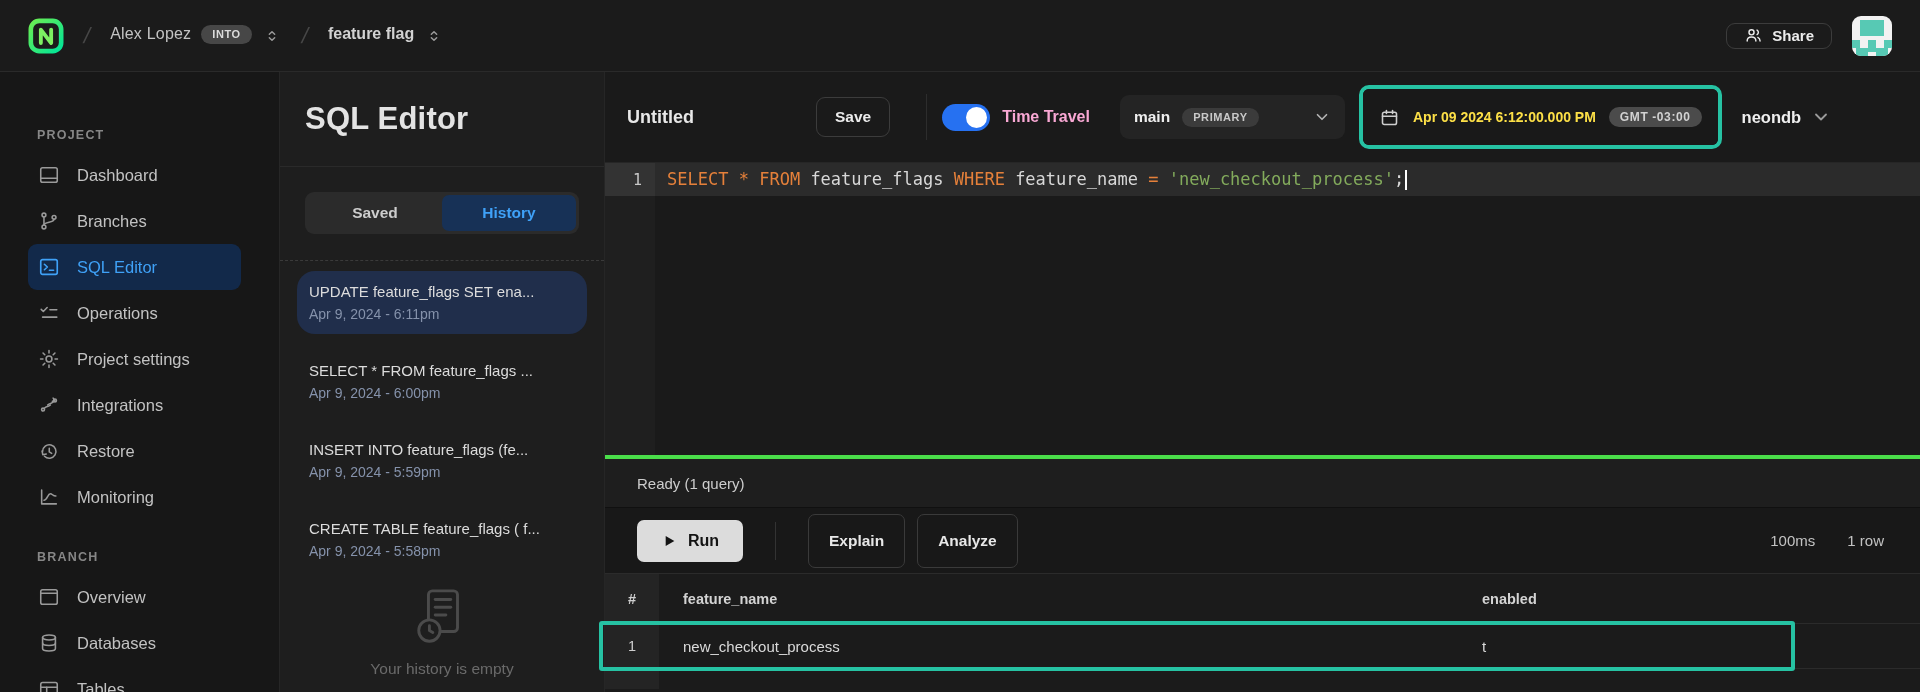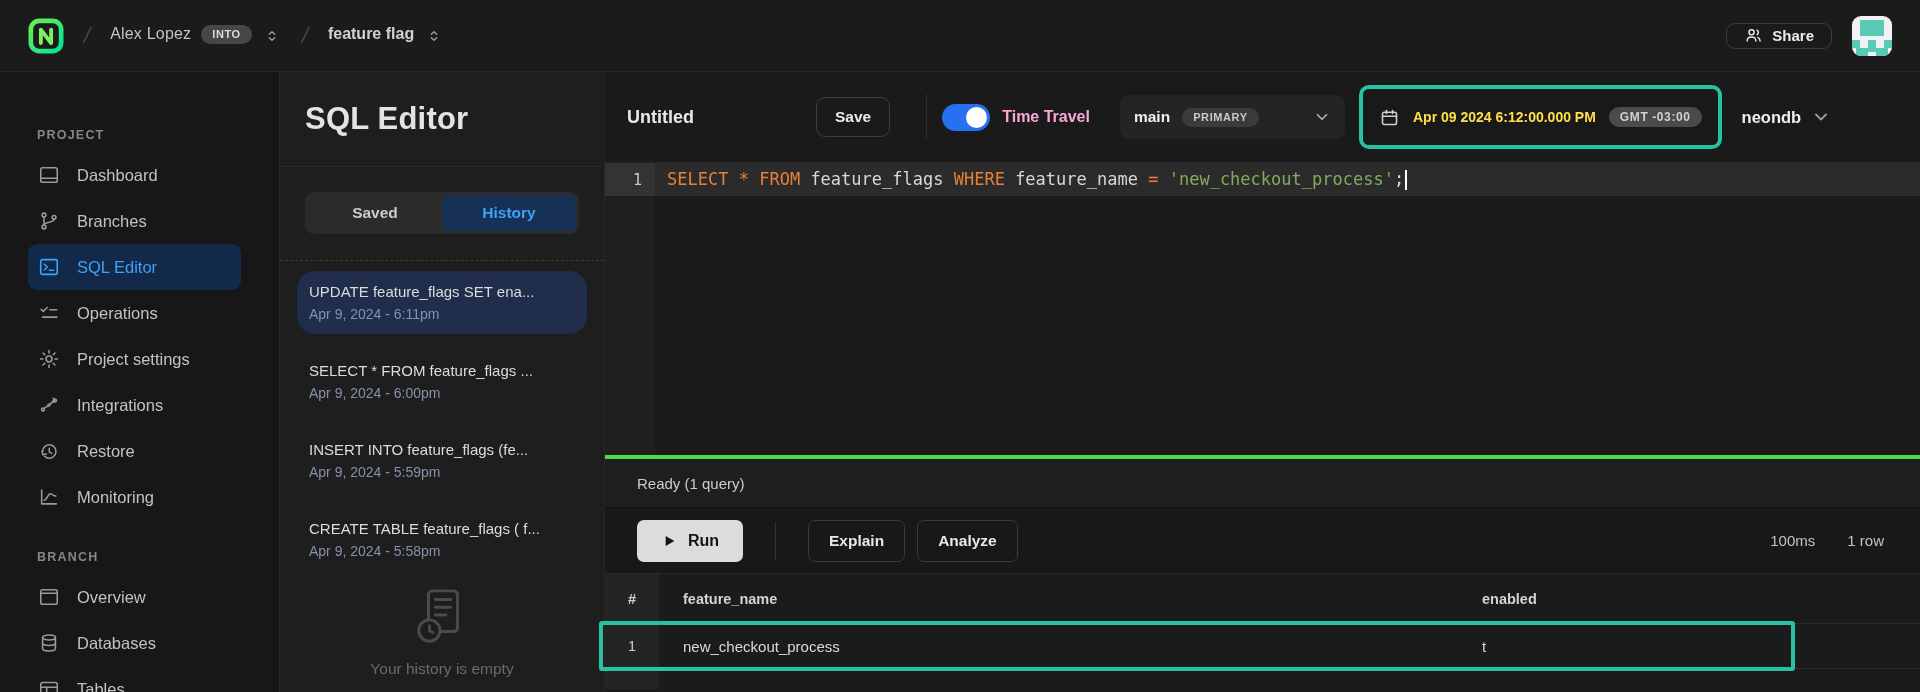--- a/index.html
+++ b/index.html
@@ -108,21 +108,21 @@
     display:flex;align-items:center;padding-left:32px;flex:none}
   .ready-text{font-size:15px;color:#cdcdcd}
 
   .actions{height:66px;background:#181818;border-top:1px solid #101010;display:flex;
     align-items:center;padding:0 36px 0 32px;flex:none}
   .run-btn{height:42px;width:106px;background:#dcdcdc;border:none;border-radius:7px;
     display:flex;align-items:center;justify-content:center;gap:11px;color:#141414;
     font-size:16px;font-weight:700;cursor:pointer}
   .run-btn .play{color:#141414}
   .act-divider{width:1px;height:38px;background:#333;margin:0 32px}
-  .ghost-btn{height:42px;padding:0 20px;background:transparent;border:1px solid #3a3a3a;
+  .ghost-btn{height:54px;padding:0 20px;background:transparent;border:1px solid #3a3a3a;
     border-radius:7px;color:#e8e8e8;font-size:15.5px;font-weight:600;cursor:pointer;margin-right:12px}
   .actions .spacer{flex:1}
   .metric{color:#c2c2c2;font-size:15px;margin-left:32px}
 
   .results{flex:1;background:#1b1b1b;min-height:0}
   .tr{display:grid;grid-template-columns:54px 823px 1fr;align-items:center}
   .tr .c0{height:100%;background:#242424;display:flex;align-items:center;justify-content:center;
     font-size:14.5px;color:#cfcfcf}
   .tr .c1{padding-left:24px}
   .thead{height:51px;border-top:1px solid #2b2b2b;border-bottom:1px solid #2b2b2b;

